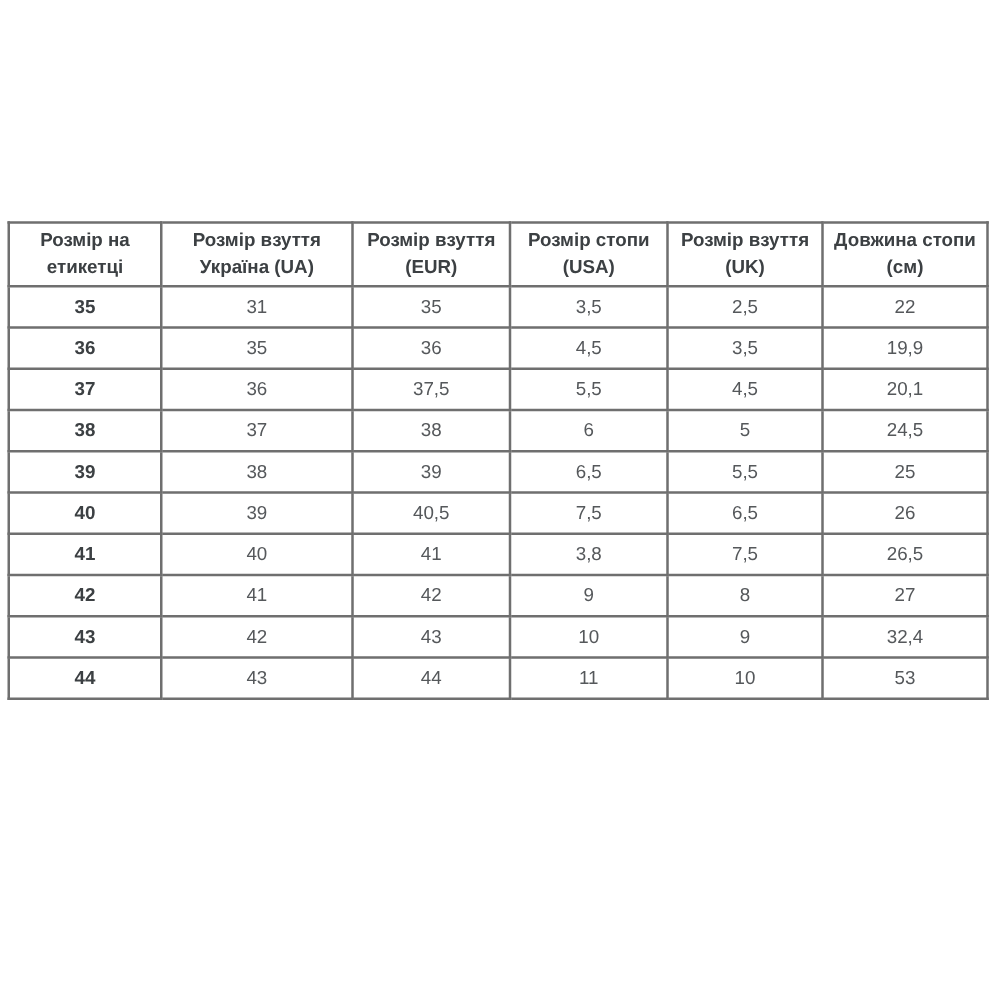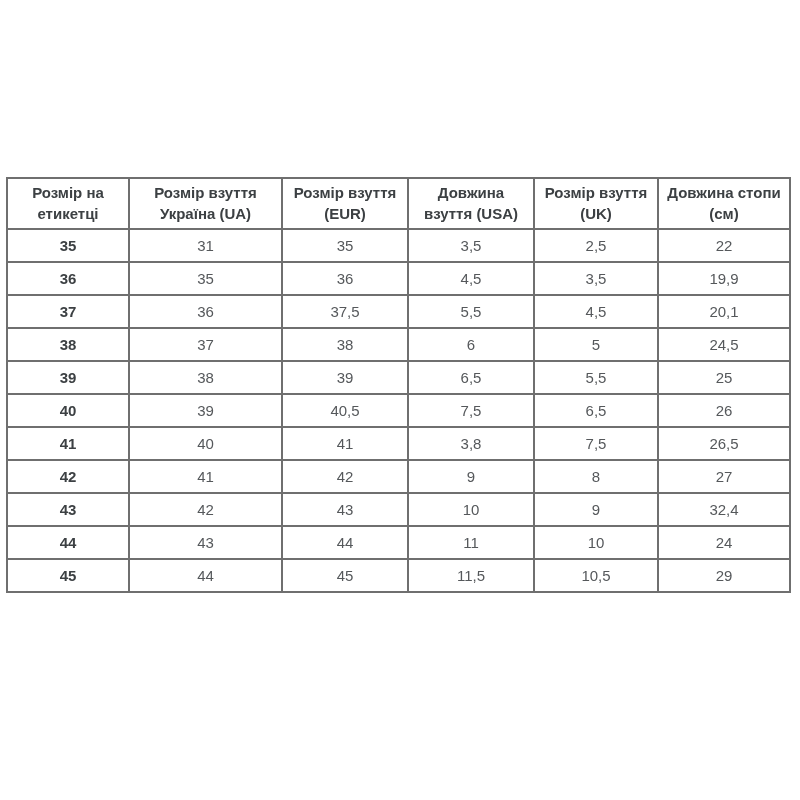--- a/index.html
+++ b/index.html
@@ -67,21 +67,21 @@
         <col class="c2">
         <col class="c3">
         <col class="c4">
         <col class="c5">
     </colgroup>
     <thead>
       <tr>
         <th>Розмір на етикетці</th>
         <th>Розмір взуття Україна (UA)</th>
         <th>Розмір взуття (EUR)</th>
-        <th>Довжина взуття (USA)</th>
+        <th>Розмір стопи (USA)</th>
         <th>Розмір взуття (UK)</th>
         <th>Довжина стопи (см)</th>
       </tr>
     </thead>
     <tbody>
       <tr>
         <td class="label-col">35</td>
         <td>31</td>
         <td>35</td>
         <td>3,5</td>
@@ -151,25 +151,17 @@
         <td>10</td>
         <td>9</td>
         <td>32,4</td>
       </tr>
       <tr>
         <td class="label-col">44</td>
         <td>43</td>
         <td>44</td>
         <td>11</td>
         <td>10</td>
-        <td>24</td>
-      </tr>
-      <tr>
-        <td class="label-col">45</td>
-        <td>44</td>
-        <td>45</td>
-        <td>11,5</td>
-        <td>10,5</td>
-        <td>29</td>
+        <td>53</td>
       </tr>
     </tbody>
   </table>
 </div>
 
 </body></html>

